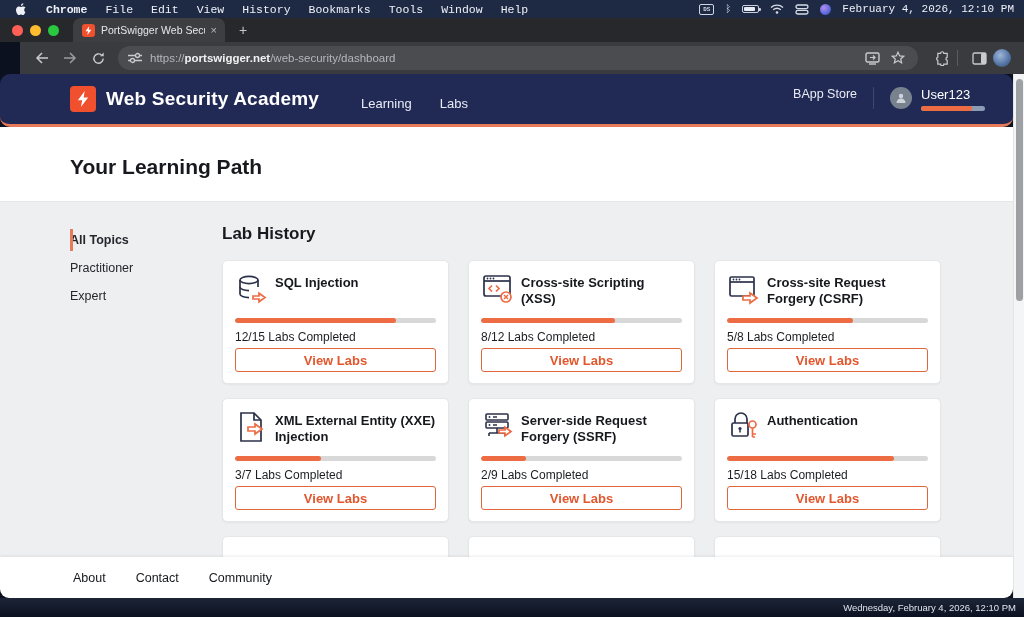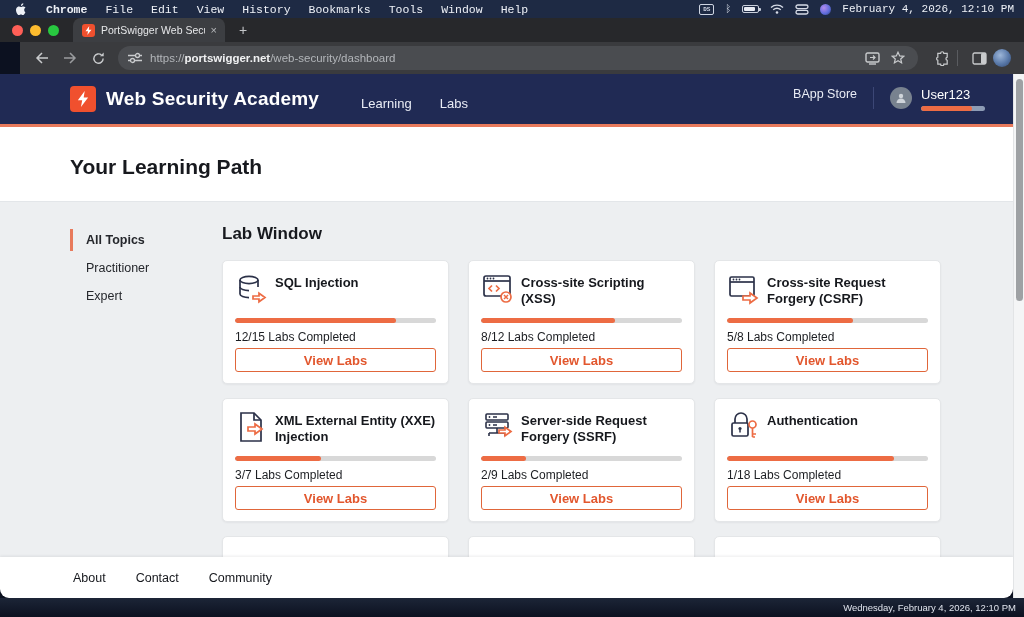--- a/index.html
+++ b/index.html
@@ -57,21 +57,21 @@
   .boxicon { width:20px; height:20px; display:flex; align-items:center;
     justify-content:center; margin-left:6px; }
   .tooldiv { width:1px; height:16px; background:#5a5c60; margin:0 5px; }
   .chrome-avatar { width:18px; height:18px; border-radius:50%;
     background:radial-gradient(circle at 40% 35%, #9db6d8, #5878a8 55%, #32476e); margin:0 4px; }
   .kebab { color:#c9cbcd; font-size:13px; letter-spacing:0; margin:0 4px; }
 
   
   .siteheader { position:absolute; top:74px; left:0; width:1013px; height:53px;
     background:#202a54; border-bottom:3px solid #e87a5c; display:flex;
-    align-items:center; padding:0 28px 0 70px; }
+    align-items:center; padding:0 28px 0 70px;border-radius:10px; }
   .logo { width:26px; height:26px; border-radius:4px; background:#f0502e;
     display:flex; align-items:center; justify-content:center; margin-right:10px; }
   .brand { color:#ffffff; font-size:19px; font-weight:bold; letter-spacing:.2px; }
   .sitenav { display:flex; margin-left:28px; height:50px; align-items:center; }
   .navitem { position:relative; color:#e9ecf5; font-size:13px; padding:0 14px;
     height:50px; display:flex; align-items:center;margin-top:8px; }
   .navitem.active::after { content:""; position:absolute; left:4px; right:4px;
     bottom:-3px; height:4px; background:#f15b2e; }
   .hdr-right { margin-left:auto; display:flex; align-items:flex-start; }
   .bapp { color:#e9ecf5; font-size:12.5px; margin-right:16px; }
@@ -88,21 +88,21 @@
   .titleband { position:absolute; top:127px; left:0; width:1013px; height:75px;
     background:#ffffff; border-bottom:1px solid #e3e6e9; display:flex;
     align-items:center; padding:6px 0 0 70px; }
   .pagetitle { font-size:21px; font-weight:bold; color:#17191e; }
 
   
   .main { position:absolute; top:202px; left:0; width:1013px; height:355px;
     background:#edeff1; overflow:hidden; display:flex; }
   .sidebar { width:152px; margin-left:70px; padding-top:24px; flex:none; }
   .sideitem { position:relative; display:flex; align-items:center; height:28px;
-    font-size:12.5px; color:#25272c; padding-left:16px; margin-bottom:0; }
+    font-size:12.5px; color:#25272c; padding-left:0; margin-bottom:0; }
   .sideitem.active { font-weight:bold; }
   .sideitem.active::before { content:""; position:absolute; left:0; top:3px;
     bottom:3px; width:3px; background:#e87a5c; }
   .content { flex:1; padding-top:22px; }
   .sectiontitle { font-size:17px; font-weight:bold; color:#17191e; margin-bottom:16px; }
   .grid { display:grid; grid-template-columns:repeat(3,227px); gap:14px 19px; }
   .card { background:#ffffff; border:1px solid #e4e6e8; border-radius:5px;
     height:124px; padding:11px 12px; display:flex; flex-direction:column;
     box-shadow:0 1px 2px rgba(20,24,34,.05); }
   .card.stub { height:124px; }
@@ -290,21 +290,21 @@
     <span class="pagetitle">Your Learning Path</span>
   </div>
 
   <div class="main">
     <div class="sidebar">
       <div class="sideitem active">All Topics</div>
       <div class="sideitem">Practitioner</div>
       <div class="sideitem">Expert</div>
     </div>
     <div class="content">
-      <div class="sectiontitle">Lab Window</div>
+      <div class="sectiontitle">Lab History</div>
       <div class="grid">
 
         <div class="card">
           <div class="card-head">
             <span class="cicon">
               <svg width="34" height="34" viewBox="0 0 34 34">
                   <g fill="none" stroke="#2b3148" stroke-width="1.7">
                     <ellipse cx="14" cy="8" rx="9" ry="3.6"></ellipse>
                     <path d="M5 8v14c0 2 4 3.6 9 3.6M23 8v7"></path>
                     <path d="M5 15c0 2 4 3.6 9 3.6"></path>
@@ -425,21 +425,21 @@
                     <circle cx="25.5" cy="14.5" r="3.5"></circle>
                     <path d="M25.5 18v9M25.5 24h3.5M25.5 27h2.5"></path>
                   </g>
                 </svg>
             </span>
             <span class="ctitle">Authentication</span>
           </div>
           <div class="track">
               <div class="fill" style="width: 83.3%;"></div>
             </div>
-          <div class="plabel">1/18 Labs Completed</div>
+          <div class="plabel">15/18 Labs Completed</div>
           <button class="viewbtn">View Labs</button>
         </div>
 
         <div class="card stub"></div>
         <div class="card stub"></div>
         <div class="card stub"></div>
       </div>
     </div>
   </div>
 

